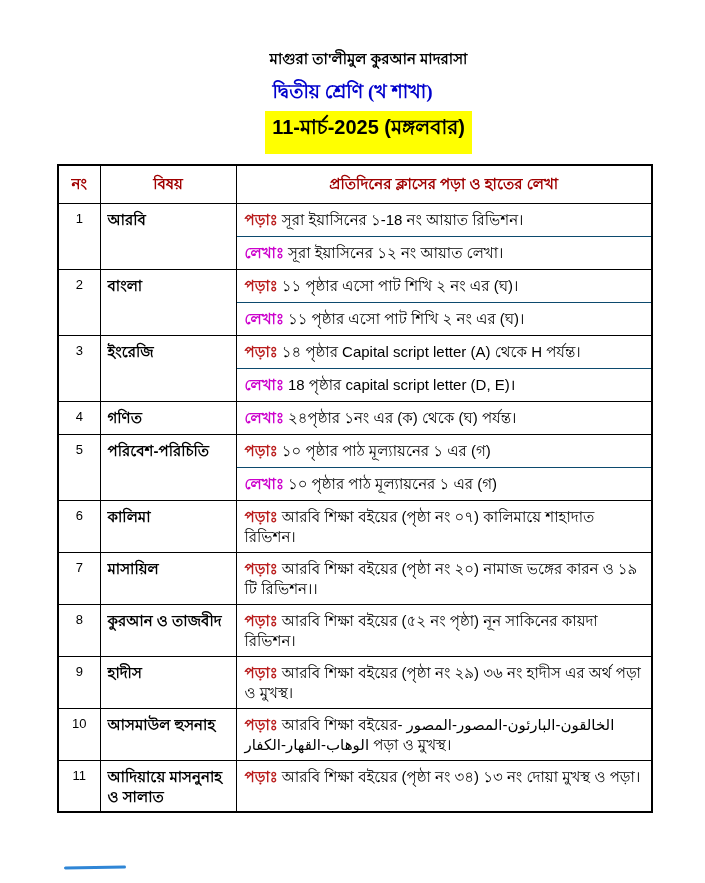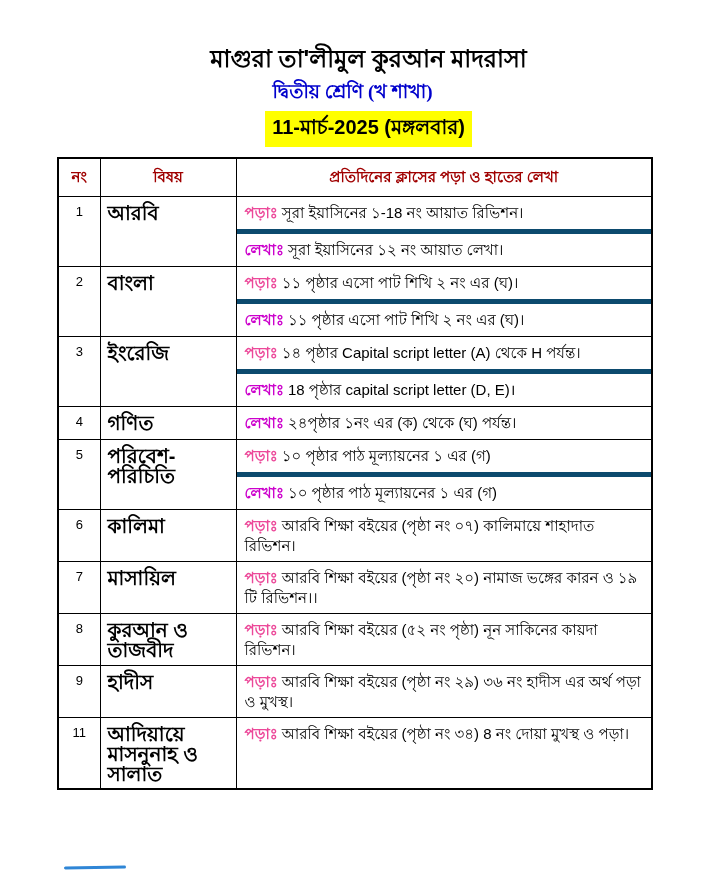--- a/index.html
+++ b/index.html
@@ -2,44 +2,44 @@
 <html><head>
 <meta charset="utf-8">
 <style>
   html,body{margin:0;padding:0;background:#ffffff;}
   body{
     width:705px;min-height:883px;position:relative;
     font-family:"Liberation Sans","DejaVu Sans",sans-serif;
     color:#000;
   }
   .header{ text-align:center; padding-top:44px; }
-  .school-name{ font-size:24px; font-weight:bold; line-height:30px;margin-left:32px; }
+  .school-name{ font-size:15px; font-weight:bold; line-height:30px;margin-left:32px; }
   .address{ font-size:17px; font-weight:bold; line-height:28px; }
   .phones{ font-family:"Liberation Serif","DejaVu Serif",serif; font-size:20px; font-weight:bold; line-height:30px; letter-spacing:.5px; }
   .class-line{ font-size:19px; font-weight:bold; color:#0000cc; line-height:32px; margin-top:2px;font-family:Liberation Serif, serif; }
   .date-line-wrap{ margin-top:3px; line-height:30px; }
-  .date-line{ display:inline-block; font-size:20px; font-weight:bold; background:#ffff00; padding:1px 7px 5px 7px;margin-left:32px; }
+  .date-line{ display:inline-block; font-size:20px; font-weight:bold; background:#ffff00; padding:1px 7px 12px 7px;margin-left:32px; }
 
   table.sched{
     border-collapse:collapse;
     margin:10px 0 0 57px;
     width:594px;
     table-layout:fixed;
   }
   table.sched, table.sched th, table.sched td{ border:1px solid #000; }
   table.sched{ border-width:2px; }
   th{ color:#a00000; font-size:15px; font-weight:bold; padding:6px 2px; text-align:center; }
   td{ vertical-align:top; }
   td.c1{ text-align:center; font-size:13px; padding-top:7px; }
-  td.c2{ font-size:20px; font-weight:bold; padding:6px 4px 4px 7px; line-height:20px; }
+  td.c2{ font-size:15px; font-weight:bold; padding:6px 4px 4px 7px; line-height:20px; }
   td.c3{ padding:0; }
   .entry{ padding:6px 8px 5px 8px; font-size:15px; line-height:20px; min-height:21px; }
-  .entry + .entry{ border-top:5px solid #0c4a6e; }
+  .entry + .entry{ border-top:1px solid #0c4a6e; }
   .lbl{ font-weight:bold; margin-right:4px; }
-  .lbl.para{ color:#ec4899; }
+  .lbl.para{ color:#b91c1c; }
   .lbl.lekha{ color:#cc00cc; }
 
   .scribble{
     position:absolute; left:64px; top:866px; width:62px; height:3px;
     background:#2f86d6; transform:rotate(-1deg); border-radius:2px;
   }
 </style>
 </head>
 <body>
 
@@ -126,22 +126,29 @@
         </td>
       </tr>
       <tr>
         <td class="c1">9</td>
         <td class="c2">হাদীস</td>
         <td class="c3">
           <div class="entry"><span class="lbl para">পড়াঃ</span><span>আরবি শিক্ষা বইয়ের (পৃষ্ঠা নং ২৯) ৩৬ নং হাদীস এর অর্থ পড়া ও মুখস্থ।</span></div>
         </td>
       </tr>
       <tr>
+        <td class="c1">10</td>
+        <td class="c2">আসমাউল হুসনাহ</td>
+        <td class="c3">
+          <div class="entry"><span class="lbl para">পড়াঃ</span><span>আরবি শিক্ষা বইয়ের- الخالقون-البارئون-المصور-المصور الوهاب-القهار-الكفار পড়া ও মুখস্থ।</span></div>
+        </td>
+      </tr>
+      <tr>
         <td class="c1">11</td>
         <td class="c2">আদিয়ায়ে মাসনুনাহ ও সালাত</td>
         <td class="c3">
-          <div class="entry"><span class="lbl para">পড়াঃ</span><span>আরবি শিক্ষা বইয়ের (পৃষ্ঠা নং ৩৪) 8 নং দোয়া মুখস্থ ও পড়া।</span></div>
+          <div class="entry"><span class="lbl para">পড়াঃ</span><span>আরবি শিক্ষা বইয়ের (পৃষ্ঠা নং ৩৪) ১৩ নং দোয়া মুখস্থ ও পড়া।</span></div>
         </td>
       </tr>
     </tbody>
 </table>
 
 <div class="scribble"></div>
 
 </body></html>

